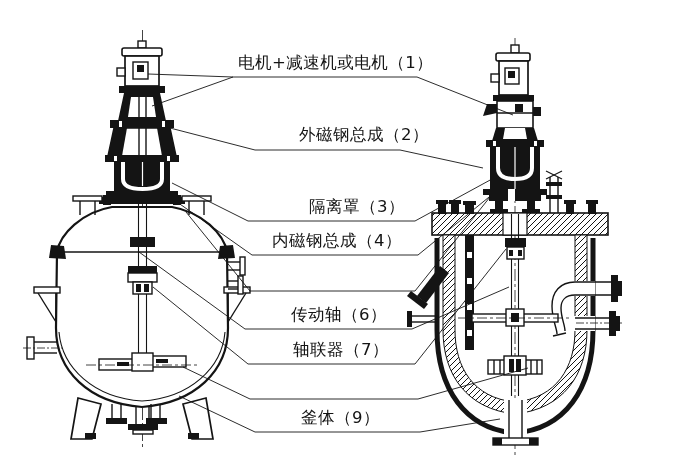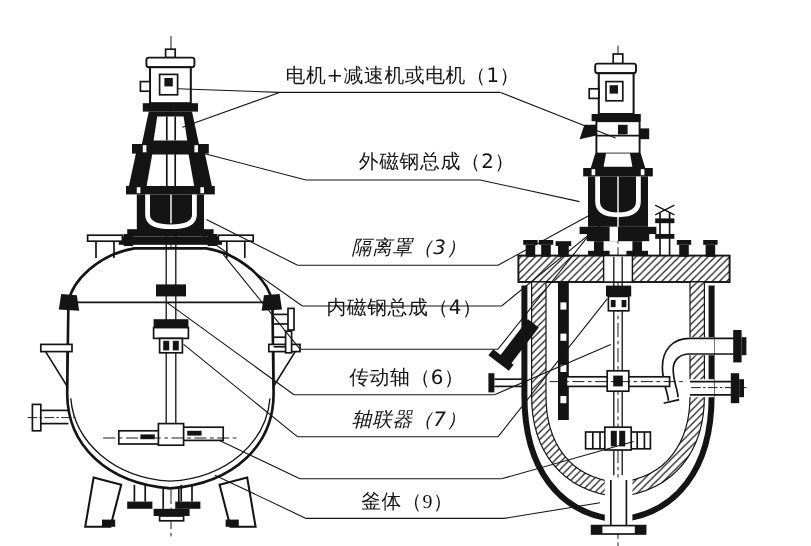--- a/index.html
+++ b/index.html
@@ -335,18 +335,18 @@
     <polyline points="418,399 528,368"></polyline>
 
     <polyline points="179,396 255,432"></polyline>
     <polyline points="255,432 420,432"></polyline>
     <polyline points="420,432 500,419"></polyline>
   </g>
 </svg>
 
   <div class="part-label" style="left:238px;top:54px;">电机+减速机或电机（1）</div>
   <div class="part-label" style="left:270px;top:126px;margin-left:29px;">外磁钢总成（2）</div>
-  <div class="part-label" style="left:293px;top:198px;font-style:italic;">隔离罩（3）</div>
-  <div class="part-label" style="left:272px;top:248px;text-align:center;">内磁钢总成（4）</div>
+  <div class="part-label" style="left:309px;top:198px;">隔离罩（3）</div>
+  <div class="part-label" style="left:272px;top:232px;text-align:center;">内磁钢总成（4）</div>
   <div class="part-label" style="left:291px;top:306px;text-align:right;">传动轴（6）</div>
-  <div class="part-label" style="left:293px;top:341px;font-style:italic;">轴联器（7）</div>
-  <div class="part-label" style="left:301px;top:409px;font-family:Liberation Serif, serif;">釜体（9）</div>
+  <div class="part-label" style="left:293px;top:341px;">轴联器（7）</div>
+  <div class="part-label" style="left:301px;top:409px;">釜体（9）</div>
 </div>
 
 </body></html>

